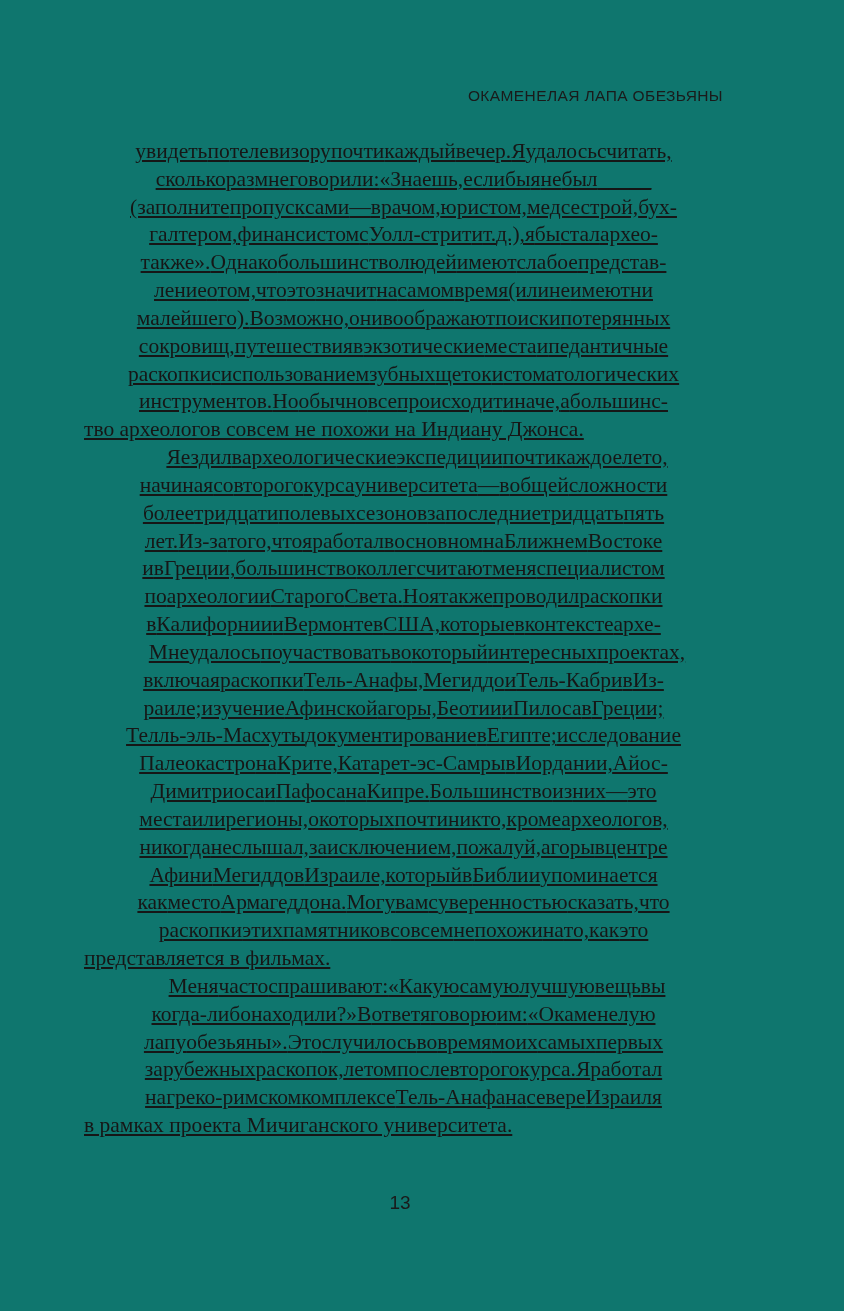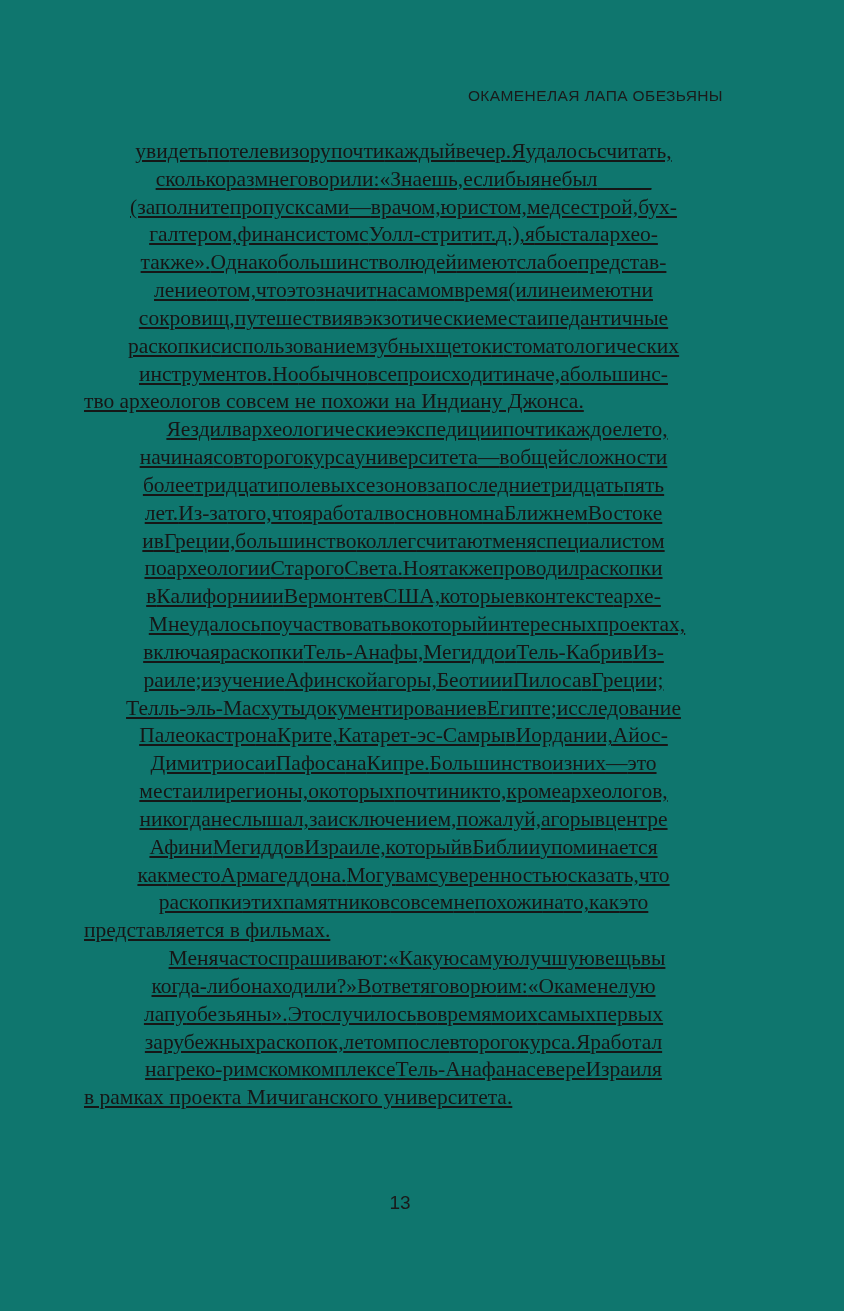--- a/index.html
+++ b/index.html
@@ -137,20 +137,28 @@
         <span>значит</span>
         <span>на</span>
         <span>самом</span>
         <span>время</span>
         <span>(или</span>
         <span>не</span>
         <span>имеют</span>
         <span>ни</span>
       </div>
       <div class="line">
+        <span>малейшего).</span>
+        <span>Возможно,</span>
+        <span>они</span>
+        <span>воображают</span>
+        <span>поиски</span>
+        <span>потерянных</span>
+      </div>
+      <div class="line">
         <span>сокровищ,</span>
         <span>путешествия</span>
         <span>в</span>
         <span>экзотические</span>
         <span>места</span>
         <span>и</span>
         <span>педантичные</span>
       </div>
       <div class="line">
         <span>раскопки</span>

